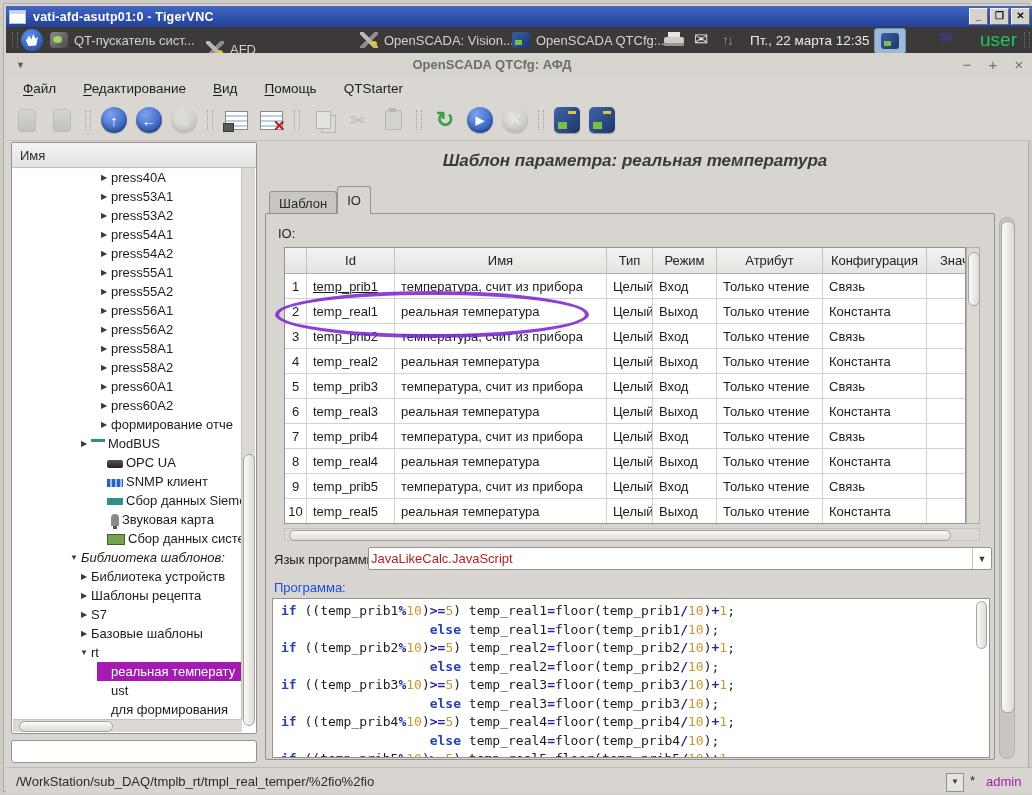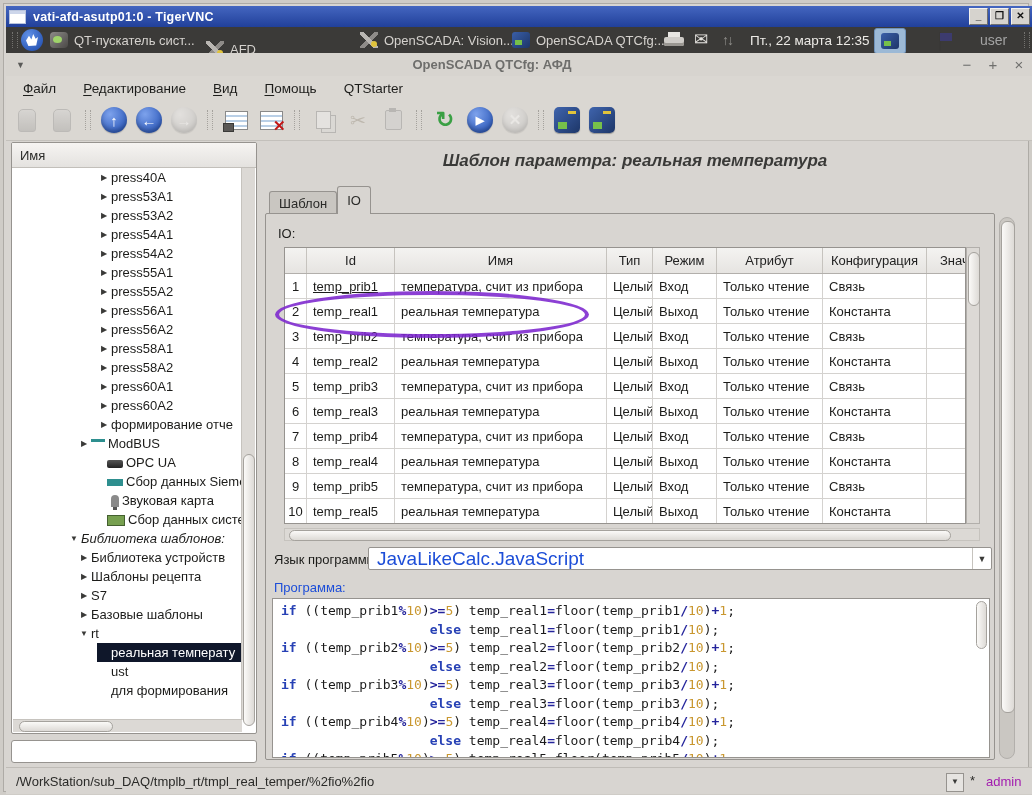--- a/index.html
+++ b/index.html
@@ -29,21 +29,21 @@
   .printer{width:21px;height:16px;position:relative}
   .printer::before{content:"";position:absolute;left:4px;top:0;width:12px;height:6px;background:#e8e6e2}
   .printer::after{content:"";position:absolute;left:0;top:5px;width:20px;height:9px;background:#cfccc8;border-radius:2px;box-shadow:inset 0 -3px 0 #9a9792}
   .mail{color:#e4e2de;font-size:17px;line-height:16px}
   .updown{color:#8f8d8a;font-size:14px;font-weight:bold;letter-spacing:-2px}
   .clock{color:#eceae6;font-size:13.5px}
   .tray-active{left:868px;top:1px;width:30px;height:24px;background:#9cb9d6;border:1px solid #6f93bb;border-radius:3px;display:flex;align-items:center;justify-content:center}
   .tray-active .ico-scada{width:18px;height:16px}
   .flag{left:933px;top:6px;width:29px;height:15px;background:repeating-linear-gradient(#b22234 0 2px,#fff 2px 4px);position:relative;border:1px solid #2b2b2b22}
   .flag::after{content:"";position:absolute;left:0;top:0;width:12px;height:8px;background:#3c3b6e}
-  .tk-user{color:#a3a3a3;font-size:14px}
+  .tk-user{color:#22c55e;font-size:19px}
 
   
   .app-titlebar{left:3px;top:50px;width:1026px;height:23px;background:#d7d4cf;border-bottom:1px solid #c6c3be;display:flex;align-items:center}
   .menu-marker{color:#5a5a58;font-size:9px;margin-left:10px;width:14px}
   .app-title{flex:1;text-align:center;color:#6e6e6c;font-weight:bold;font-size:13px}
   .ctrlbtn{color:#6f6f6d;font-size:15px;width:26px;text-align:center;line-height:20px}
   .menubar{left:3px;top:73px;width:1026px;height:24px;background:#dad7d2;display:flex;align-items:center;padding-left:17px;gap:27px;font-size:13.5px;color:#1d1d1b;box-sizing:border-box}
   .menu-item u{text-underline-offset:2px}
   .toolbar{left:3px;top:97px;width:1026px;height:41px;background:#dad7d2;border-bottom:1px solid #c3c0bb;display:flex;align-items:center;padding-left:6px;gap:5px;box-sizing:border-box}
   .tb-handle{width:4px;height:20px;border-left:1px dotted #a5a29d;border-right:1px dotted #a5a29d;margin:0 3px}
@@ -65,21 +65,21 @@
   .appico::after{content:"";position:absolute;left:4px;bottom:4px;width:9px;height:7px;background:#77c04a}
   .appico::before{content:"";position:absolute;right:4px;top:4px;width:8px;height:3px;background:#e0c33c}
 
   
   .tree-panel{left:8px;top:139px;width:246px;height:592px;background:#fff;border:1px solid #96938f;border-radius:2px;box-sizing:border-box;overflow:hidden}
   .tree-header{height:24px;background:linear-gradient(#f6f4f2,#e4e2df);border-bottom:1px solid #c2bfba;font-size:13px;color:#2a2a28;display:flex;align-items:center;padding-left:8px}
   .tree-body{position:absolute;left:1px;top:25px;right:14px;bottom:13px;overflow:hidden}
   .trow{height:19px;display:flex;align-items:center;font-size:13px;color:#1c1c1a;white-space:nowrap}
   .trow .arrow{width:14px;font-size:8px;color:#3a3a38;text-align:center;flex:none}
   .trow .tlabel{overflow:hidden;flex:1}
-  .trow.sel .selwrap{background:#0f172a;color:#fff}
+  .trow.sel .selwrap{background:#a21caf;color:#fff}
   .selwrap{display:flex;align-items:center;flex:1;height:100%;overflow:hidden}
   .ticon{width:16px;height:12px;margin-right:3px;flex:none;position:relative}
   .ticon.modbus{border-top:3px solid #2e8f8f;margin-top:6px;width:14px}
   .ticon.opcua{background:linear-gradient(#555,#222);height:8px;border-radius:2px;margin-top:2px}
   .ticon.snmp{background:repeating-linear-gradient(90deg,#2a62c0 0 3px,#9cc0ee 3px 5px);height:8px;margin-top:2px}
   .ticon.siemens{background:#2e8f8f;height:7px;margin-top:2px}
   .ticon.soundcard{width:8px;height:12px;background:#8a8a8a;border-radius:4px 4px 0 0;margin-left:4px}
   .ticon.soundcard::after{content:"";position:absolute;left:2px;bottom:-3px;width:4px;height:3px;background:#555}
   .ticon.system{background:#77a050;border:1px solid #446030;height:9px;margin-top:1px}
   .tree-vscroll{position:absolute;right:1px;top:25px;width:13px;bottom:13px;background:#dcd9d5;border-left:1px solid #c6c3be}
@@ -102,21 +102,21 @@
   .trow-h{height:26px;background:linear-gradient(#f4f3f1,#e6e4e1);border-bottom:1px solid #b2afab}
   .trow-b{height:25px;border-bottom:1px solid #d4d2cf}
   .tcell{box-sizing:border-box;border-right:1px solid #d4d2cf;font-size:13px;color:#1c1c1a;display:flex;align-items:center;padding:0 6px;overflow:hidden;white-space:nowrap;flex:none}
   .trow-h .tcell{justify-content:center;border-right:1px solid #c6c3be;color:#222}
   .tcell.c0{justify-content:center;padding:0 2px}
   .tbl-vscroll{left:700px;top:33px;width:14px;height:277px;background:#dcd9d5;border:1px solid #b2afab;box-sizing:border-box}
   .tbl-hscroll{left:18px;top:314px;width:696px;height:13px;background:#dcd9d5;border:1px solid #c6c3be;box-sizing:border-box}
 
   .lang-label{left:8px;top:338px;font-size:13px;color:#1c1c1a}
   .lang-combo{left:102px;top:333px;width:624px;height:23px;background:#fff;border:1px solid #96938f;border-radius:2px;box-sizing:border-box;display:flex;align-items:center}
-  .lang-text{flex:1;font-size:19px;color:#1d4ed8;padding-left:8px;border-right:1px solid #c6c3be;height:100%;display:flex;align-items:center}
+  .lang-text{flex:1;font-size:13px;color:#b91c1c;padding-left:2px;border-right:1px solid #c6c3be;height:100%;display:flex;align-items:center}
   .combo-arrow{width:18px;text-align:center;font-size:9px;color:#3a3a38}
   .prog-label{left:8px;top:366px;font-size:13px;color:#1d4ed8}
   .code-editor{left:6px;top:384px;width:718px;height:160px;background:#fff;border:1px solid #96938f;box-sizing:border-box;overflow:hidden}
   .code-editor pre{margin:3px 0 0 8px;font-family:"DejaVu Sans Mono",monospace;font-size:13px;line-height:18.5px;color:#1b1b1b}
   .kw{color:#2741b5;font-weight:bold}
   .num{color:#c9972f}
   .op{color:#24249c;font-weight:bold}
   .ed-vscroll{position:absolute;right:2px;top:2px;width:11px;height:154px}
 
   .pane-vscroll{left:996px;top:214px;width:16px;height:542px;background:#cac7c2;border:1px solid #b2afab;border-radius:8px;box-sizing:border-box}
@@ -361,20 +361,28 @@
           <span class="selwrap">
             <span class="arrow"></span>
             <span class="ticon opcua"></span>
             <span class="tlabel">OPC UA</span>
           </span>
         </div>
         <div class="trow">
           <span style="width: 80px; flex: 0 0 auto;"></span>
           <span class="selwrap">
             <span class="arrow"></span>
+            <span class="ticon snmp"></span>
+            <span class="tlabel">SNMP клиент</span>
+          </span>
+        </div>
+        <div class="trow">
+          <span style="width: 80px; flex: 0 0 auto;"></span>
+          <span class="selwrap">
+            <span class="arrow"></span>
             <span class="ticon siemens"></span>
             <span class="tlabel">Сбор данных Sieme</span>
           </span>
         </div>
         <div class="trow">
           <span style="width: 80px; flex: 0 0 auto;"></span>
           <span class="selwrap">
             <span class="arrow"></span>
             <span class="ticon soundcard"></span>
             <span class="tlabel">Звуковая карта</span>

